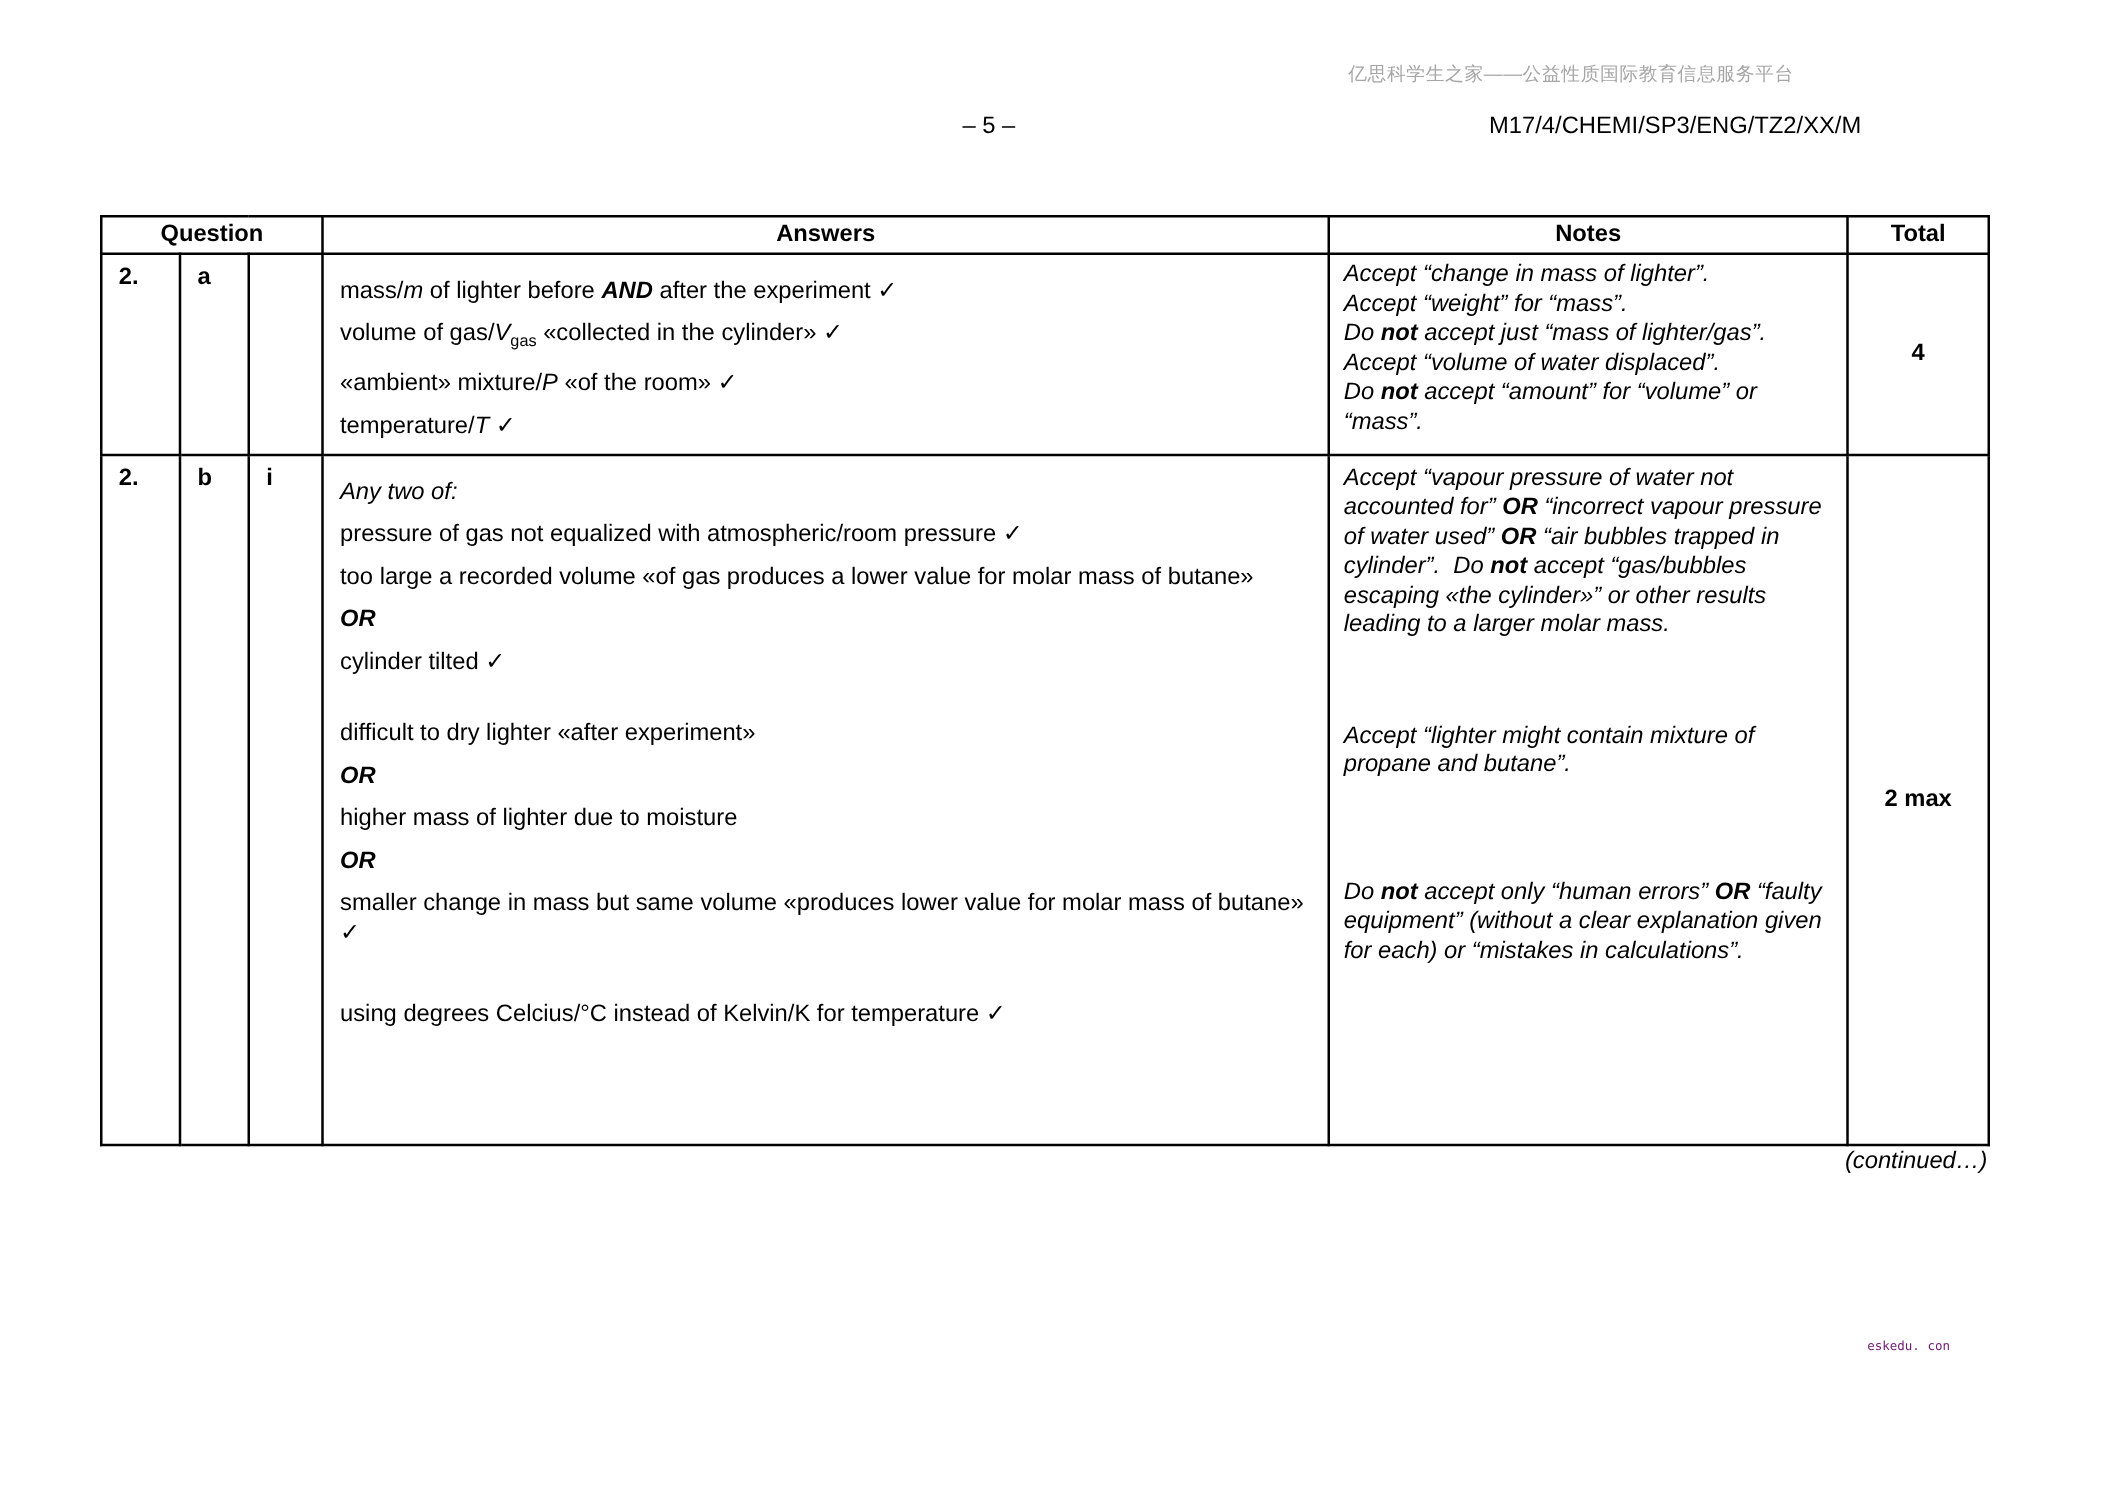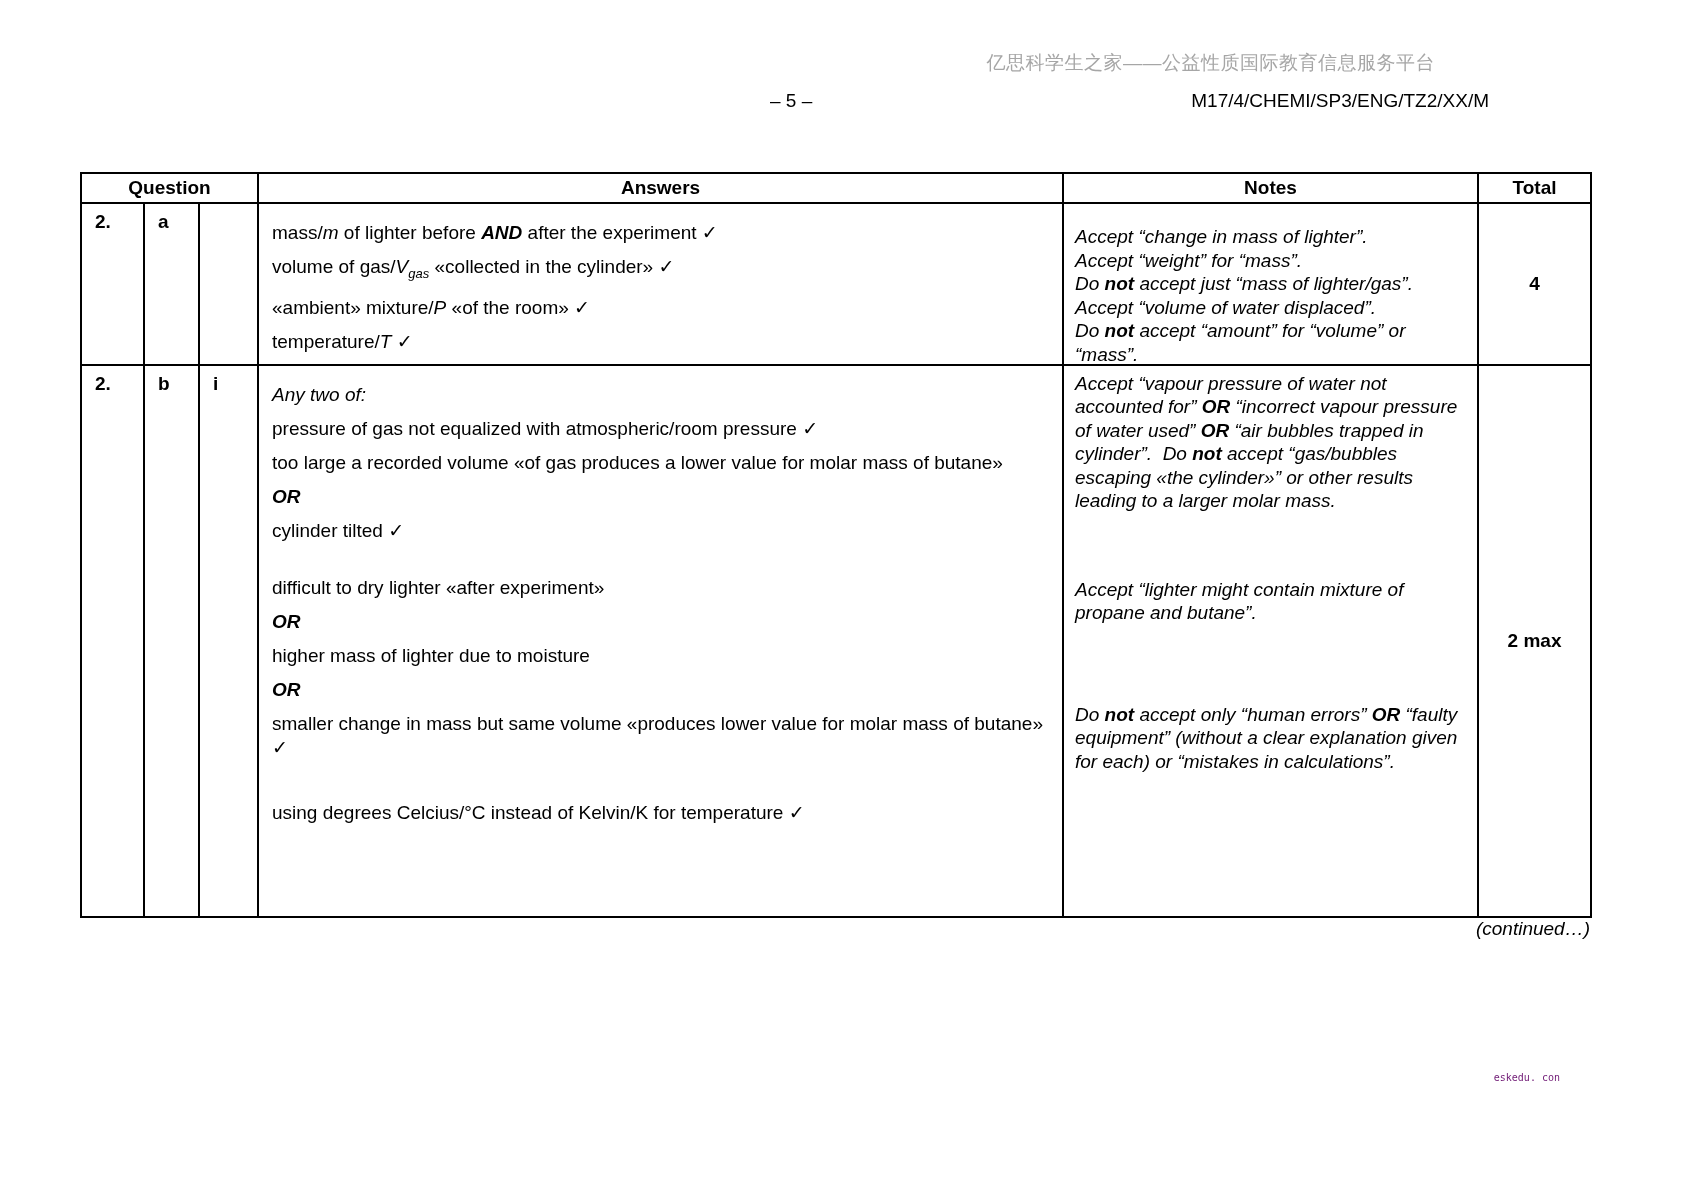--- a/index.html
+++ b/index.html
@@ -6,21 +6,21 @@
   html, body { margin: 0; padding: 0; }
   body {
     width: 1684px; height: 1191px;
     position: relative;
     background: #ffffff;
     color: #000;
     font-family: "Liberation Sans", sans-serif;
   }
   .watermark {
     position: absolute; top: 50px; right: 249px;
-    font-size: 19px; color: #a6a6a6; letter-spacing: 0.5px;
+    font-size: 15px; color: #a6a6a6; letter-spacing: 0.5px;
   }
   .page-number {
     position: absolute; top: 90px; left: 770px;
     font-size: 19px;
   }
   .doc-code {
     position: absolute; top: 90px; right: 195px;
     font-size: 19px;
     margin-left: 12px;
   }
@@ -57,21 +57,21 @@
     font-size: 19px; line-height: 23.5px;
   }
   .note-line { margin: 0; }
   td.tcell {
     font-size: 19px; font-weight: bold;
     text-align: center; vertical-align: middle;
   }
   .it { font-style: italic; }
   .bo { font-weight: bold; }
   .bi { font-weight: bold; font-style: italic; }
-  sub { font-size: 13px; font-style: italic; }
+  sub { font-size: 13px; }
   .continued {
     position: absolute; top: 918px; right: 94px;
     font-size: 19px; font-style: italic;
   }
   .site-footer {
     position: absolute; top: 1072px; right: 124px;
     font-family: "DejaVu Sans Mono", monospace;
     font-size: 10px; color: #701a75;
   }
 </style>
@@ -104,21 +104,21 @@
         <td class="qcell">2.</td>
         <td class="qcell">a</td>
         <td class="qcell"></td>
         <td class="acell">
           <p class="ans"><span>mass/</span><span class="it">m</span><span> of lighter before </span><span class="bi">AND</span><span> after the experiment ✓</span></p>
           <p class="ans"><span>volume of gas/</span><span class="it">V</span><sub>gas</sub><span> «collected in the cylinder» ✓</span></p>
           <p class="ans"><span>«ambient» mixture/</span><span class="it">P</span><span> «of the room» ✓</span></p>
           <p class="ans"><span>temperature/</span><span class="it">T</span><span> ✓</span></p>
         </td>
         <td class="ncell">
-          <div class="note-block" style="top: 21px;">
+          <div class="note-block" style="top: 4px;">
             <div class="note-line"><span>Accept “change in mass of lighter”.</span></div>
             <div class="note-line"><span>Accept “weight” for “mass”.</span></div>
             <div class="note-line"><span>Do </span><span class="bo">not</span><span> accept just “mass of lighter/gas”.</span></div>
             <div class="note-line"><span>Accept “volume of water displaced”.</span></div>
             <div class="note-line"><span>Do </span><span class="bo">not</span><span> accept “amount” for “volume” or “mass”.</span></div>
           </div>
         </td>
         <td class="tcell">4</td>
       </tr>
       <tr class="row-1">

